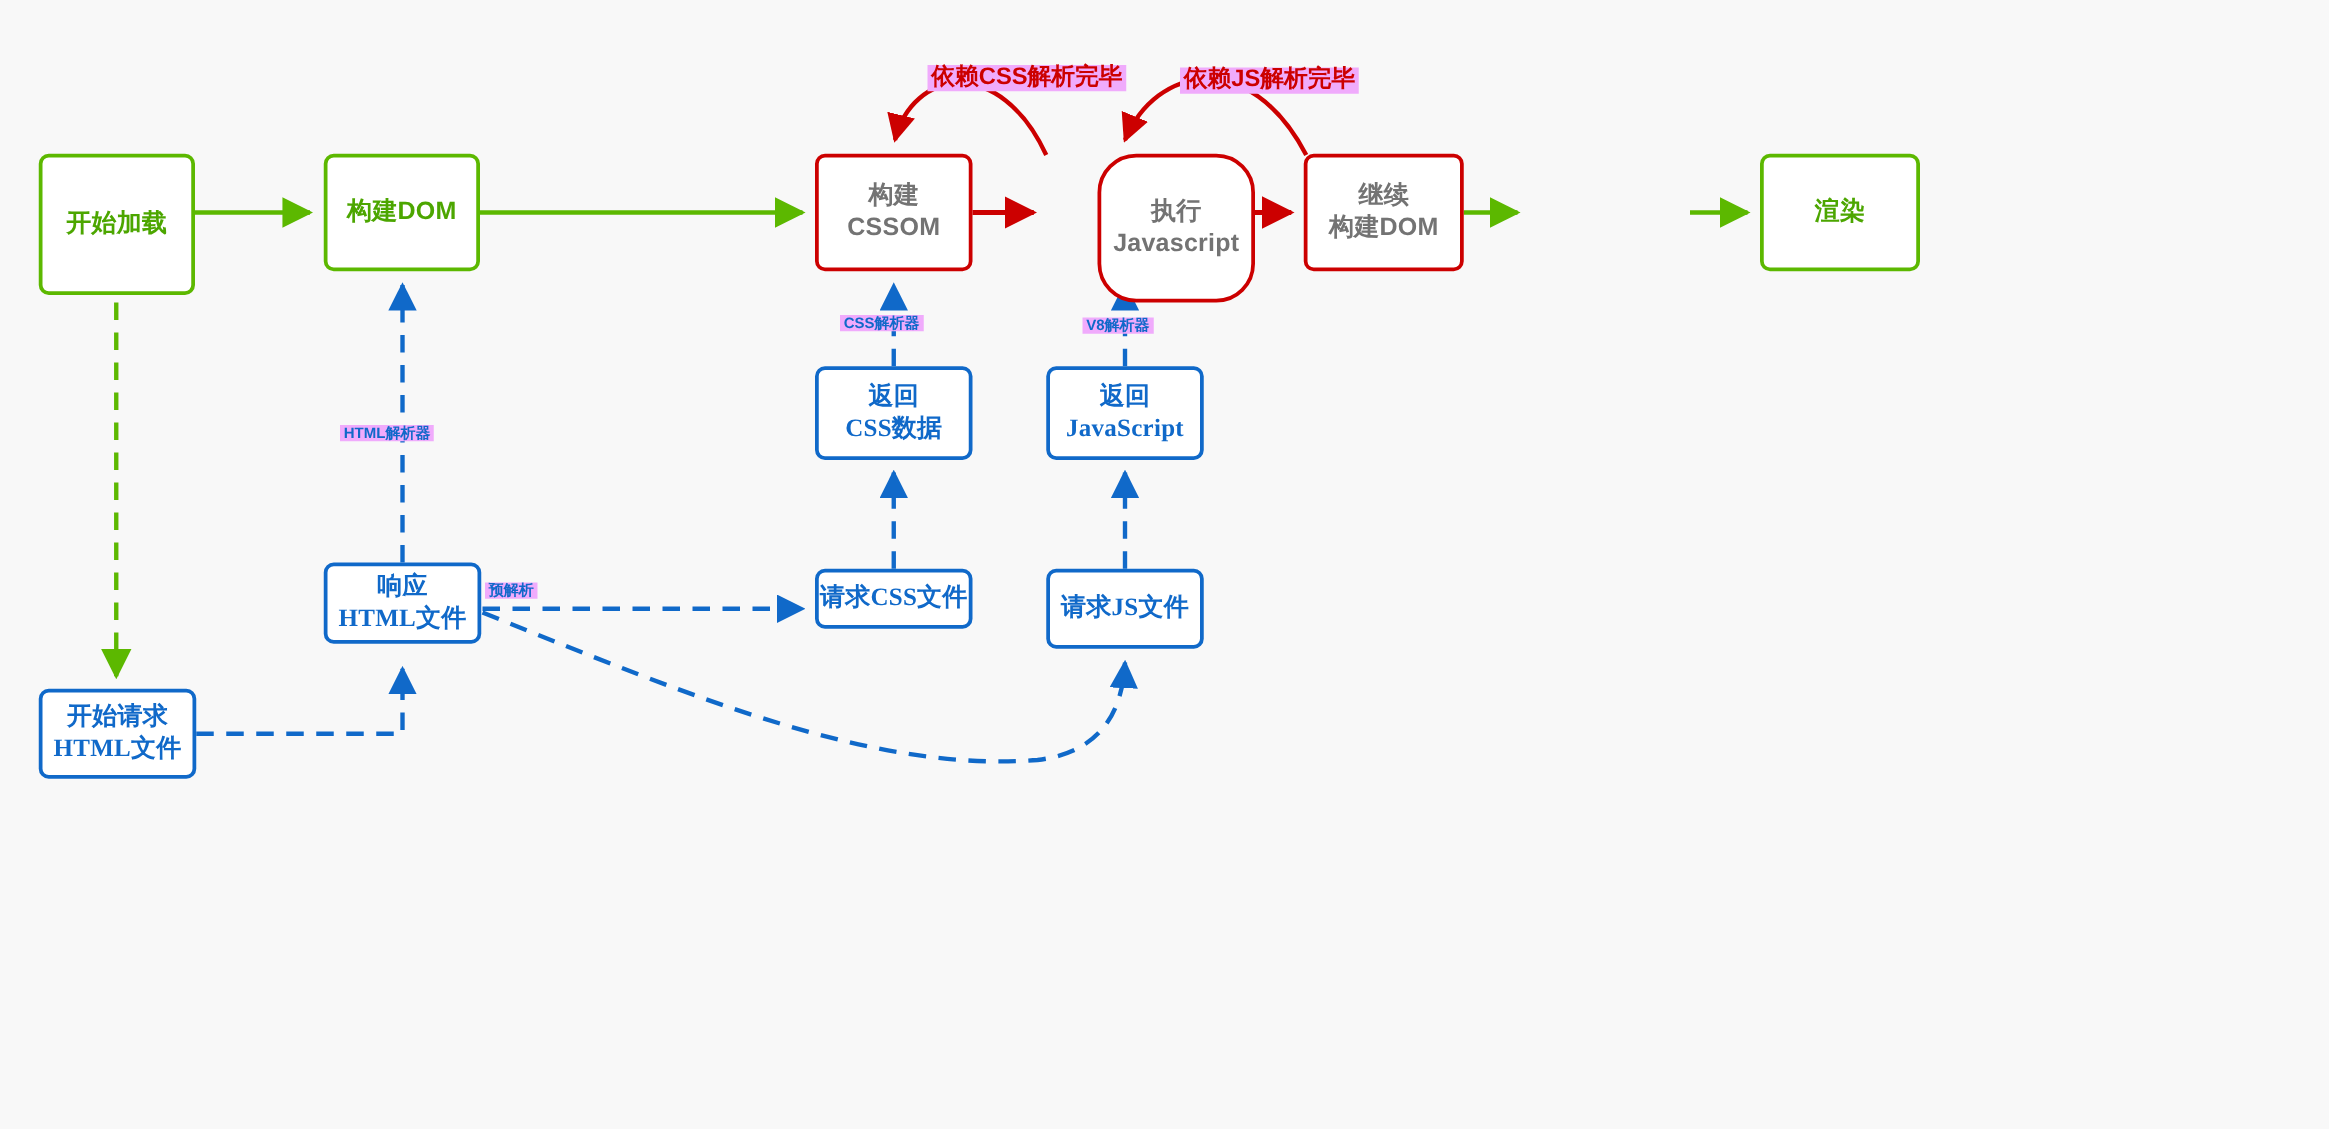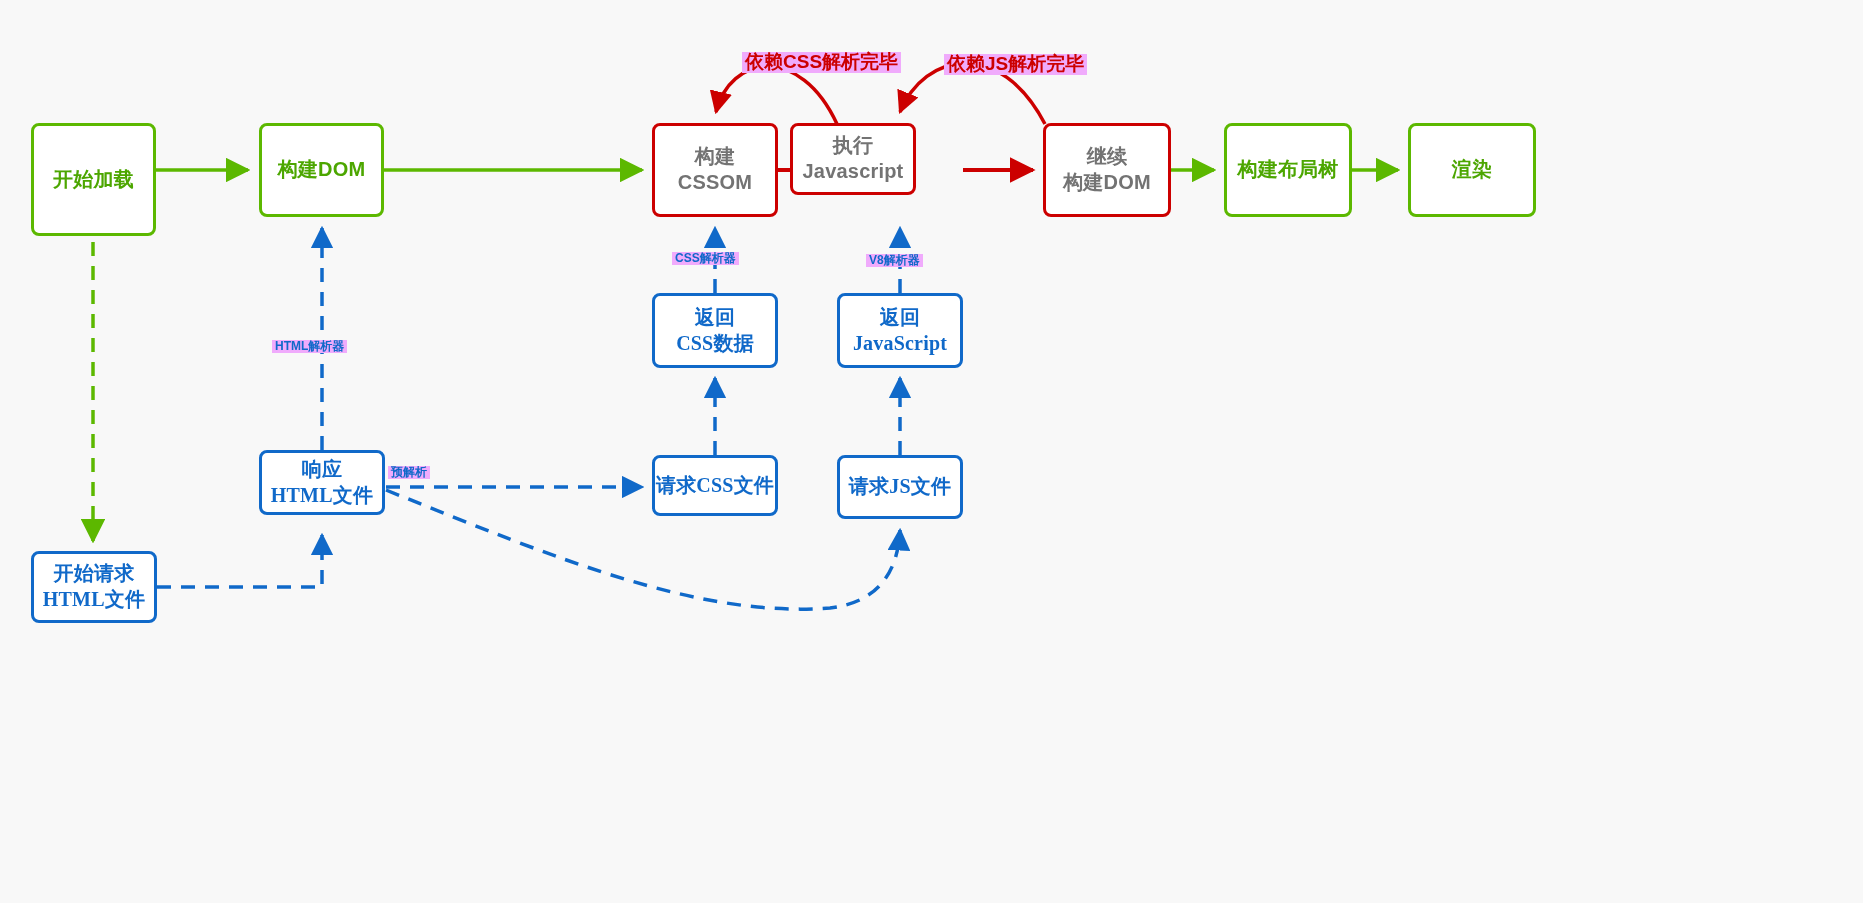--- a/index.html
+++ b/index.html
@@ -112,40 +112,39 @@
     </g>
   </svg>
 
   <div class="node-box node-green" style="left:31px; top:123px; width:125px; height:113px;">开始加载</div>
 
   <div class="node-box node-green" style="left:259px; top:123px; width:125px; height:94px;">构建DOM</div>
 
   <div class="node-box node-red" style="left:652px; top:123px; width:126px; height:94px;">构建
 CSSOM</div>
 
-  <div class="node-box node-red" style="left:790px; top:123px; width:126px; height:72px;">执行
+  <div class="node-box node-red" style="left:878px; top:123px; width:126px; height:119px;border-radius:31px;">执行
 Javascript</div>
 
   <div class="node-box node-red" style="left:1043px; top:123px; width:128px; height:94px;">继续
 构建DOM</div>
 
-  <div class="node-box node-green" style="left:1224px; top:123px; width:128px; height:94px;">构建布局树</div>
 
   <div class="node-box node-green" style="left:1408px; top:123px; width:128px; height:94px;">渲染</div>
 
   <div class="node-box node-blue" style="left:652px; top:293px; width:126px; height:75px;">返回
 CSS数据</div>
 
   <div class="node-box node-blue" style="left:837px; top:293px; width:126px; height:75px;">返回
 JavaScript</div>
 
   <div class="node-box node-blue" style="left:259px; top:450px; width:126px; height:65px;">响应
 HTML文件</div>
 
-  <div class="node-box node-blue" style="left:652px; top:455px; width:126px; height:61px;">请求CSS文件</div>
+  <div class="node-box node-blue" style="left:652px; top:455px; width:126px; height:48px;">请求CSS文件</div>
 
   <div class="node-box node-blue" style="left:837px; top:455px; width:126px; height:64px;">请求JS文件</div>
 
   <div class="node-box node-blue" style="left:31px; top:551px; width:126px; height:72px;">开始请求
 HTML文件</div>
 
   <div class="edge-label label-red" style="left:742px; top:52px;">依赖CSS解析完毕</div>
 
   <div class="edge-label label-red" style="left:944px; top:54px;">依赖JS解析完毕</div>
 

